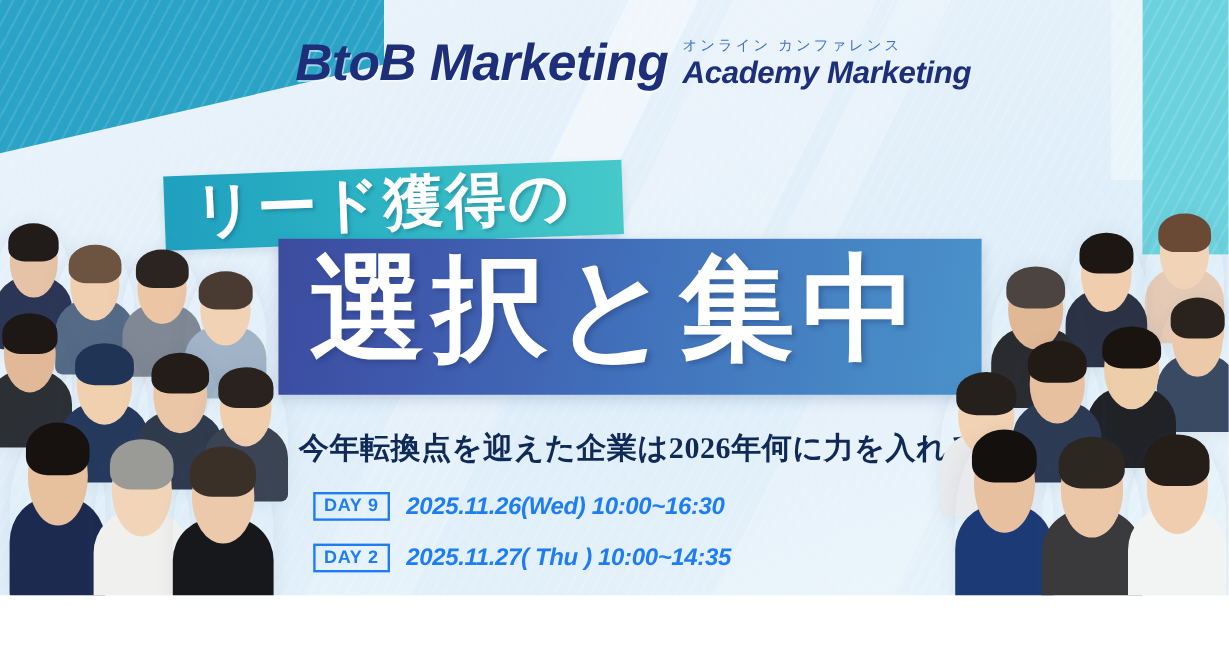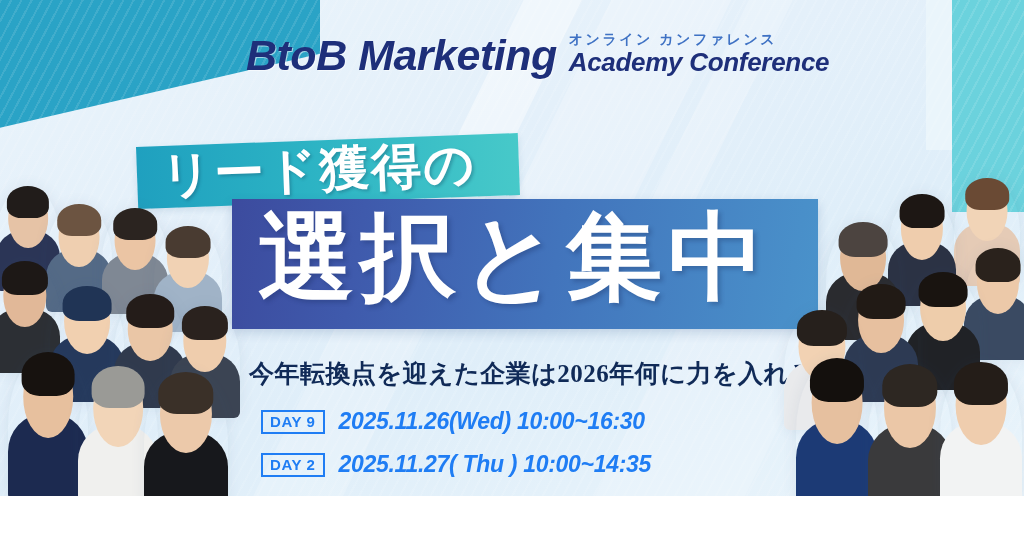--- a/index.html
+++ b/index.html
@@ -60,21 +60,21 @@
   }
   .title-main {
     font-size: 43px; font-weight: 700; font-style: italic;
     letter-spacing: -0.5px;
     color: #1e2f7a;
     line-height: 1;
     text-shadow: 1px 1px 0 rgba(255,255,255,0.55);
   }
   .title-right { display: flex; flex-direction: column; gap: 3px; padding-bottom: 2px; }
   .title-kana {
-    font-size: 14px; font-weight: 700; letter-spacing: 2.5px;
+    font-size: 12px; font-weight: 400; letter-spacing: 2.5px;
     color: #3f72c4; line-height: 1;
   }
   .title-sub {
     font-size: 26px; font-weight: 700; font-style: italic;
     letter-spacing: -0.3px; color: #1e2f7a; line-height: 1;
   }
 
   
   .logo {
     position: absolute; right: 68px; top: 22px;
@@ -139,21 +139,21 @@
     height: 43px;
   }
   .day-badge {
     border: 2.5px solid #1f7df4;
     color: #1f7df4;
     font-size: 15px; font-weight: 700; letter-spacing: 0.6px;
     padding: 2px 7px 3px; line-height: 1;
     white-space: nowrap;
   }
   .date-text {
-    font-size: 23px; font-weight: 700; font-style: italic;
+    font-size: 20px; font-weight: 700; font-style: italic;
     letter-spacing: -0.3px; color: #1f7df4;
     white-space: nowrap; line-height: 1;
   }
 
   
   .collage { position: absolute; bottom: 0; z-index: 8; }
   .collage.left  { left: -6px;  width: 252px; height: 330px; }
   .collage.right { right: -6px; width: 252px; height: 330px; }
   .person {
     position: absolute;
@@ -191,21 +191,21 @@
   <div class="bg-chev c2"></div>
   <div class="bg-chev c3"></div>
   <div class="bg-chev c4"></div>
   <div class="bg-chev c5"></div>
   <div class="bg-grain"></div>
 
   <div class="title-lockup">
     <div class="title-main">BtoB Marketing</div>
     <div class="title-right">
       <div class="title-kana">オンライン カンファレンス</div>
-      <div class="title-sub">Academy Conference</div>
+      <div class="title-sub">Academy Marketing</div>
     </div>
   </div>
 
 
   <div class="band-teal">
     <div class="band-text">リード獲得の</div>
   </div>
 
   <div class="band-blue">
     <div class="band-text">選択と集中</div>

